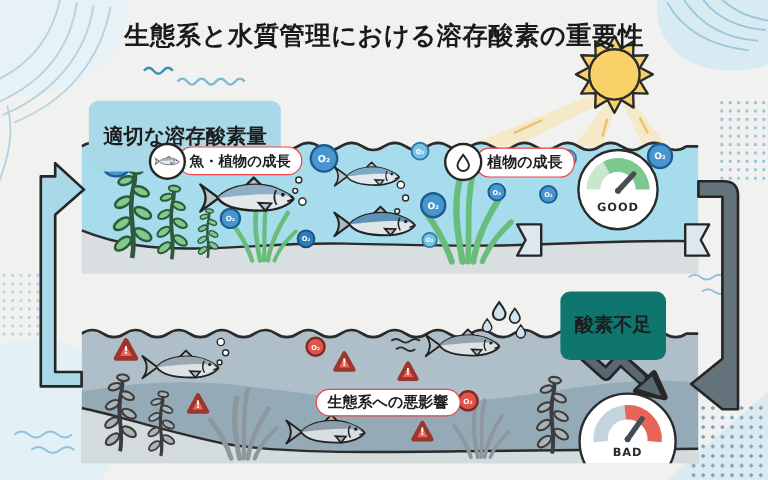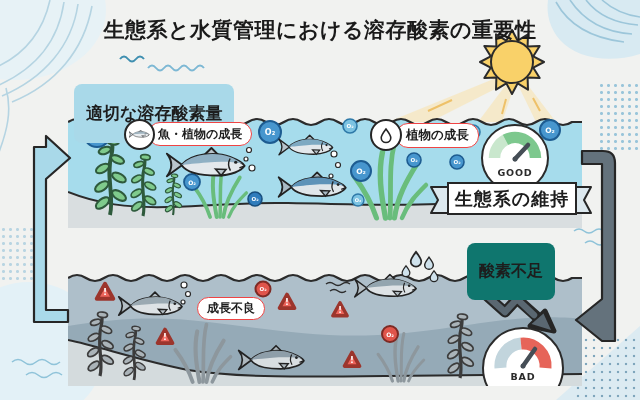--- a/index.html
+++ b/index.html
@@ -280,16 +280,15 @@
   </div>
   <div class="abs pill" style="left:148px;top:122px;height:20px;">魚・植物の成長</div>
 
   <div class="abs icircle" style="left:370px;top:119px;width:28px;height:28px;">
     <svg width="14" height="17" viewBox="-6.5 -8.5 13 17">
       <use href="#drop" fill="#ffffff" stroke="#262626" stroke-width="1.6"></use>
     </svg>
   </div>
   <div class="abs pill" style="left:396px;top:123px;height:21px;font-size:12.5px;">植物の成長</div>
 
-  <div class="abs pill" style="left:197px;top:297px;height:19px;">成長不良</div>
-
-  <div class="abs banner">生態系の維持</div>
+  <div class="abs pill" style="left:263px;top:324px;height:19px;font-size:12.5px;">生態系への悪影響</div>
+
 </div>
 
 </body></html>

